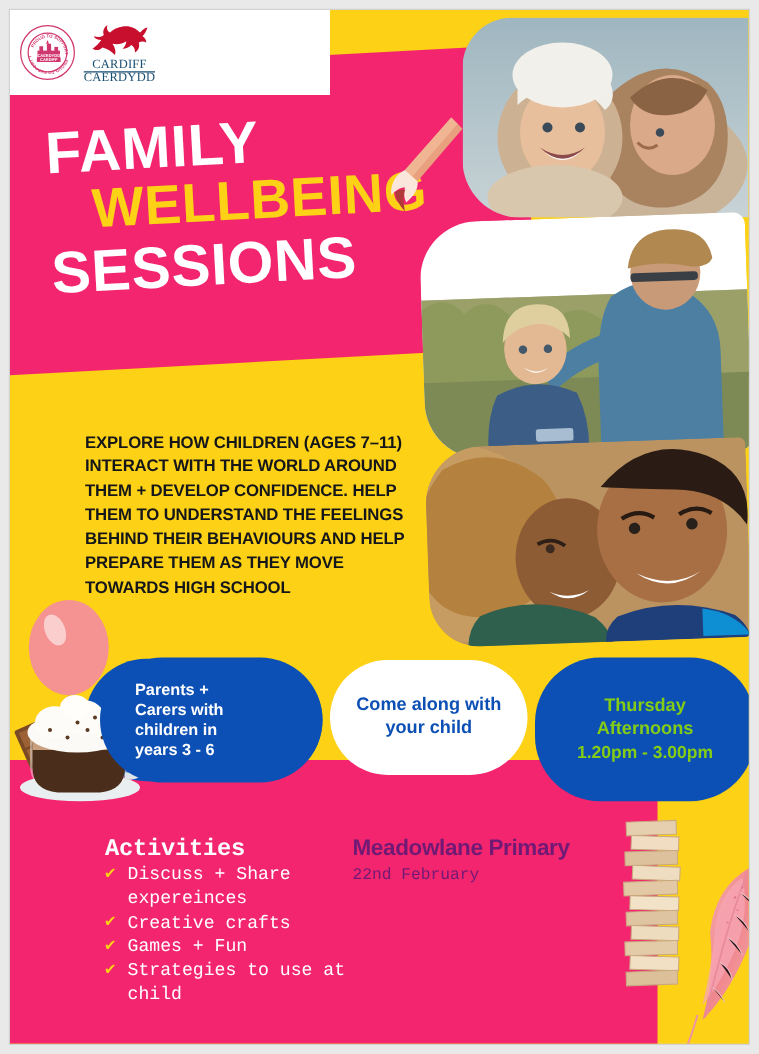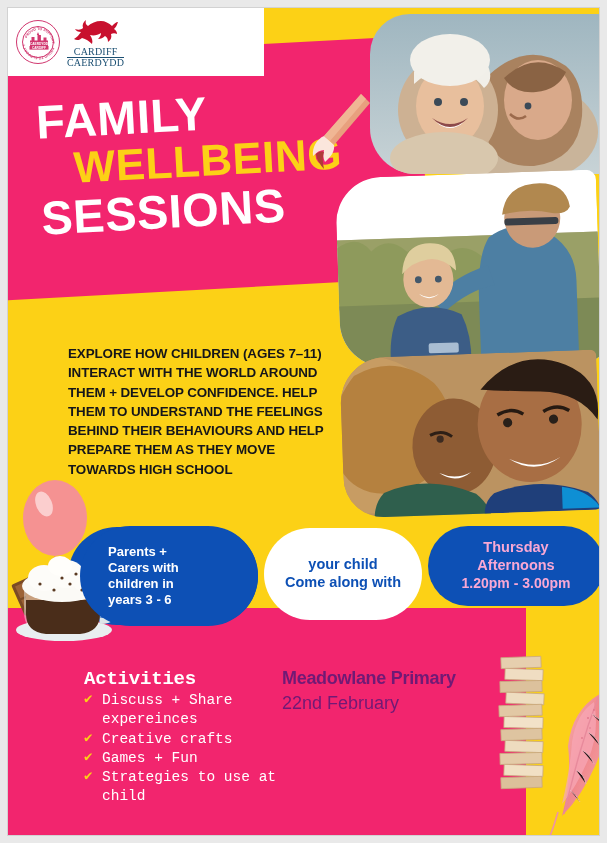--- a/index.html
+++ b/index.html
@@ -224,23 +224,23 @@
     left: 256px; top: 520px;
     width: 158px; height: 92px;
     background: #ffffff;
     color: #0D50B5;
     font-size: 14.5px;
     justify-content: center;
     text-align: center;
   }
   .pill-3 {
     left: 420px; top: 518px;
-    width: 176px; height: 80px;
+    width: 176px; height: 115px;
     background: #0D50B5;
-    color: #f9a8d4;
+    color: #84cc16;
     font-size: 14.5px;
     justify-content: center;
     text-align: center;
   }
   .pill-3 .pl-3 { font-size: 14px; }
 
   
   .activities {
     position: absolute;
     left: 76px; top: 660px;
@@ -279,21 +279,21 @@
     z-index: 48;
     color: #701a75;
   }
   .school-name {
     font-weight: bold;
     font-size: 18px;
     letter-spacing: -0.3px;
     white-space: nowrap;
     margin-bottom: 2px;
   }
-  .school-date { font-size: 18px; line-height: 1.42; }
+  .school-date { font-size: 13px; line-height: 1.42; font-family: Liberation Mono, monospace; }
 
   
   .jenga { position: absolute; left: 487px; top: 645px; z-index: 50; }
   .feather { position: absolute; left: 536px; top: 680px; z-index: 46; }
 </style>
 </head>
 <body>
 
 <div class="poster">
   <div class="page">
@@ -497,22 +497,22 @@
       <div>
         <div>Parents +</div>
         <div>Carers with</div>
         <div>children in</div>
         <div>years 3 - 6</div>
       </div>
     </div>
 
     <div class="pill pill-2">
       <div>
+        <div>Come along with</div>
         <div>your child</div>
-        <div>Come along with</div>
       </div>
     </div>
 
     <div class="pill pill-3">
       <div>
         <div>Thursday</div>
         <div>Afternoons</div>
         <div class="pl-3">1.20pm - 3.00pm</div>
       </div>
     </div>

